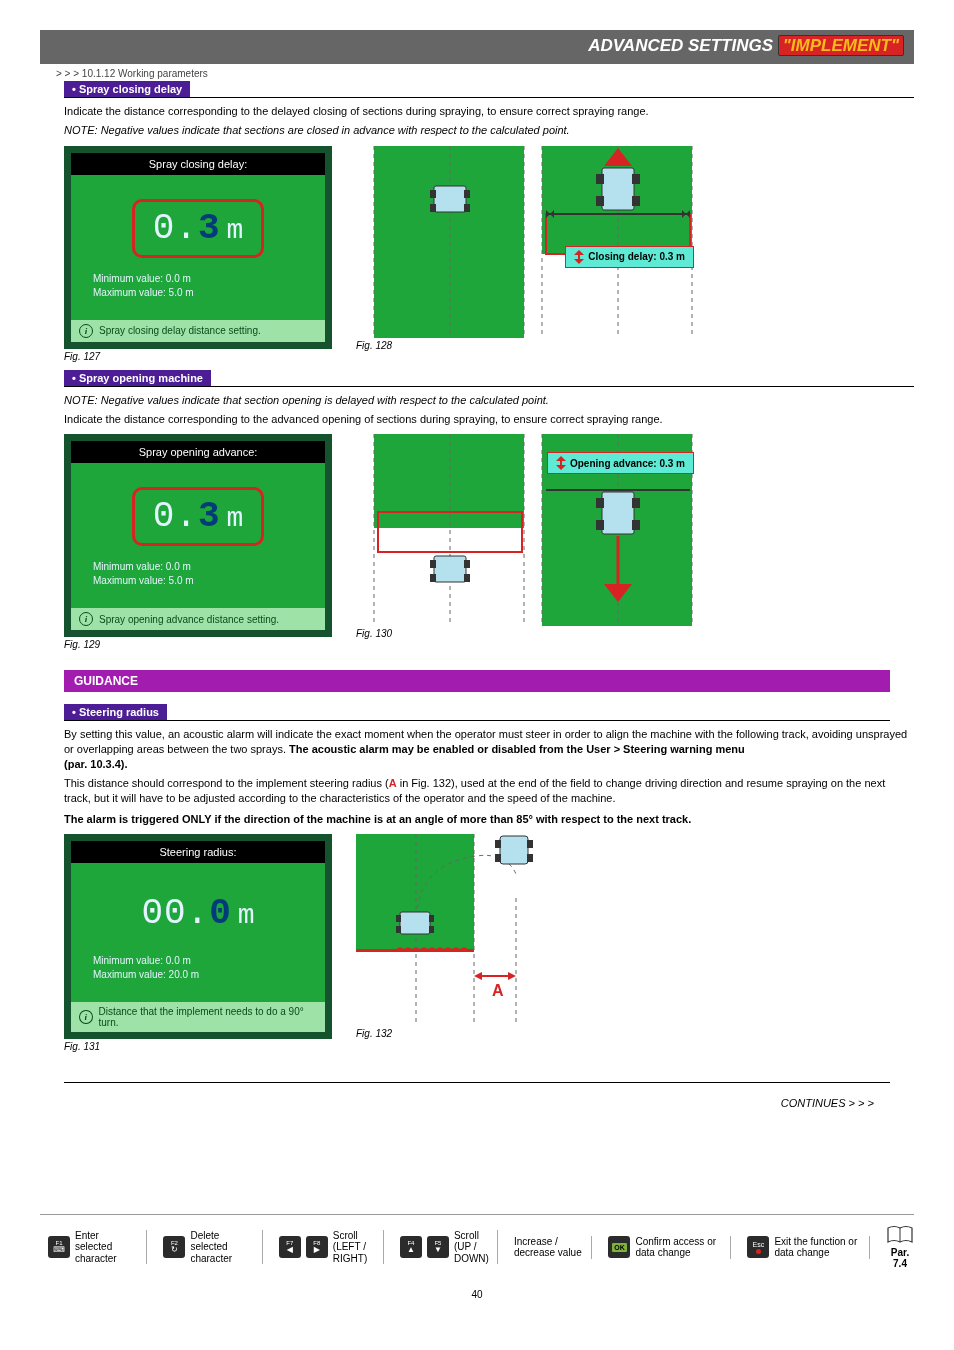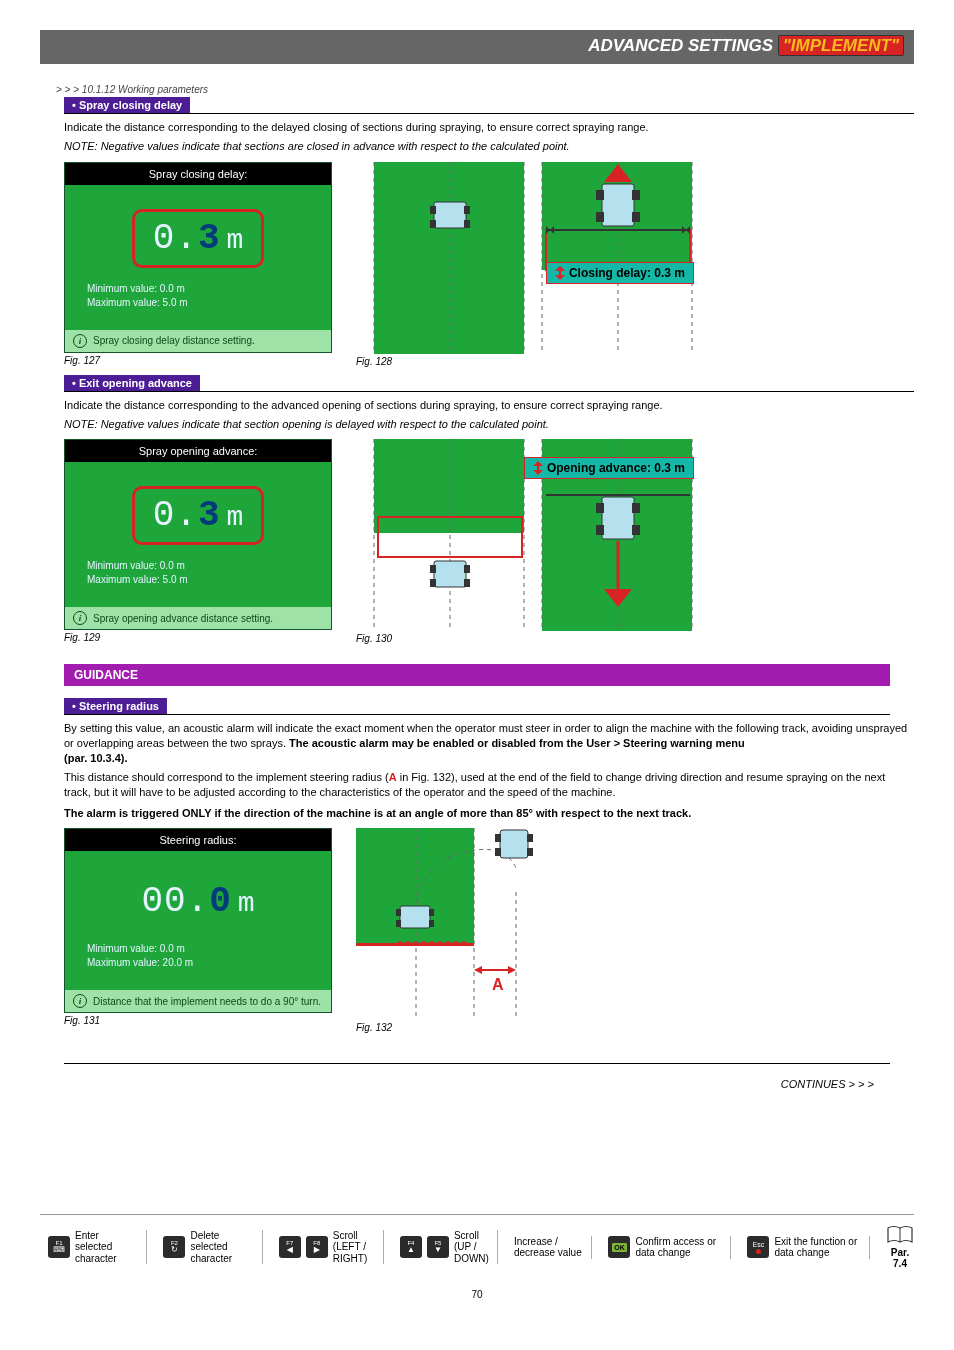--- a/index.html
+++ b/index.html
@@ -5,47 +5,47 @@
   * { margin: 0; padding: 0; box-sizing: border-box; }
   body { font-family: Arial, Helvetica, sans-serif; font-size: 11px; color: #000; background: #fff; width: 954px; margin: 0 auto; }
 
   .page { padding: 0; position: relative; min-height: 1350px; }
   .topbar { background: #666; height: 32px; margin: 30px 40px 0 40px; position: relative; }
   .topbar-title { position: absolute; right: 10px; top: 6px; color: #fff; font-size: 17px; font-weight: bold; font-style: italic; }
   .topbar-title .hl { color: #f7bb1b; background: #d72323; padding: 0 4px; border: 1px solid #333; border-radius: 2px; }
   .thinrule { height: 2px; background: #666; margin: 0 40px; }
 
   .content { padding: 0 40px; }
-  .breadcrumb { font-size: 10px; font-style: italic; color: #444; padding: 20px 0 2px 16px; }
+  .breadcrumb { font-size: 10px; color: #444; padding: 4px 0 2px 16px; }
   .bluetag { display: inline-block; background: #4c1d95; color: #fff; font-weight: bold; font-size: 11px; padding: 2px 8px; border-bottom: 1px solid #000; }
   .tag-row { border-bottom: 1px solid #000; margin-bottom: 6px; margin-left: 24px; }
   .tag-row .bluetag { border-bottom: none; }
   .bodytext { margin-left: 24px; font-size: 11px; line-height: 1.35; margin-bottom: 4px; }
   .note { font-style: italic; }
 
   .fig-row { display: flex; gap: 24px; margin: 8px 0 8px 24px; align-items: flex-start; }
   .fig-col { display: flex; flex-direction: column; }
   .fig-caption { font-style: italic; font-size: 10px; margin-top: 2px; }
 
   
-  .device { width: 268px; background: #000; border: 1px solid #14532d; }
+  .device { width: 268px; background: #000; border: 7px solid #14532d; }
   .dev-title { background: #000; color: #fff; text-align: center; font-size: 11px; padding: 5px 0; }
   .dev-body { background: #1fa63b; padding: 14px 10px 10px 10px; text-align: center; position: relative; }
   .value-box { display: inline-block; border: 3px solid #d72323; border-radius: 10px; padding: 6px 18px; margin: 10px 0 14px 0; }
   .value-box .num { font-size: 36px; color: #e4f4ff; font-family: 'Courier New', monospace; letter-spacing: 1px; }
   .value-box .num .hot { color: #003b7a; font-weight: bold; }
   .value-box .unit { font-size: 28px; color: #e4f4ff; font-family: 'Courier New', monospace; margin-left: 6px; }
   .minmax { font-size: 10px; color: #e4f4ff; text-align: left; padding: 0 12px 10px 12px; line-height: 1.4; }
   .dev-info { background: #9fe2a8; display: flex; align-items: center; gap: 6px; padding: 4px 8px; font-size: 10px; color: #0a4a1a; }
   .info-icon { width: 14px; height: 14px; border: 1.5px solid #0a4a1a; border-radius: 50%; display: inline-flex; align-items: center; justify-content: center; font-weight: bold; font-size: 9px; color: #0a4a1a; font-family: serif; font-style: italic; }
 
   
   .field { width: 340px; height: 192px; position: relative; }
   .field-svg { width: 100%; height: 100%; }
-  .field-badge { position: absolute; background: #14b8a6; border: 1px solid #d72323; padding: 3px 8px; font-size: 12px; font-weight: bold; display: flex; align-items: center; gap: 4px; }
+  .field-badge { position: absolute; background: #5eead4; border: 1px solid #d72323; padding: 3px 8px; font-size: 10px; font-weight: bold; display: flex; align-items: center; gap: 4px; }
 
   
   .section-hdr { background: #a21caf; color: #fff; font-weight: bold; font-size: 12px; padding: 4px 10px; margin: 20px 24px 4px 24px; }
   .section-underline { border-bottom: 1px solid #000; margin: 12px 24px 6px 24px; display:flex }
   .section-underline .bluetag{border:none}
 
   .divider { height: 1px; background: #000; margin: 6px 24px; }
   .continues { text-align: right; font-style: italic; font-size: 11px; margin: 14px 40px 0 24px; }
 
   
@@ -145,23 +145,23 @@
                 <polygon points="5,14 0,9 10,9" fill="#d72323"></polygon>
                 <line x1="5" y1="4" x2="5" y2="10" stroke="#d72323" stroke-width="2"></line>
               </svg>
             <span>Closing delay: 0.3 m</span>
           </div>
         </div>
         <div class="fig-caption">Fig. 128</div>
       </div>
     </div>
 
-    <div class="tag-row"><span class="bluetag">• Exit opening advance</span></div>
+    <div class="tag-row"><span class="bluetag">• Spray opening machine</span></div>
+    <p class="bodytext note">NOTE: Negative values indicate that section opening is delayed with respect to the calculated point.</p>
     <p class="bodytext">Indicate the distance corresponding to the advanced opening of sections during spraying, to ensure correct spraying range.</p>
-    <p class="bodytext note">NOTE: Negative values indicate that section opening is delayed with respect to the calculated point.</p>
 
     <div class="fig-row">
       <div class="fig-col">
         <div class="device">
           <div class="dev-title">Spray opening advance:</div>
           <div class="dev-body">
             <div class="value-box">
               <span class="num"><span>0.</span><span class="hot">3</span></span><span class="unit">m</span>
             </div>
             <div class="minmax">
@@ -351,15 +351,15 @@
       <div class="foot-cell" style="border:none">
         <div class="book-cell">
           <svg class="book-icon" viewBox="0 0 28 20">
             <path d="M2 3 Q8 0 14 3 Q20 0 26 3 L26 17 Q20 14 14 17 Q8 14 2 17 Z" fill="none" stroke="#333" stroke-width="1.2"></path>
             <line x1="14" y1="3" x2="14" y2="17" stroke="#333"></line>
           </svg>
           <div class="par-ref"><span>Par.</span><br><span>7.4</span></div>
         </div>
       </div>
     </div>
-    <div class="page-num">70</div>
+    <div class="page-num">40</div>
   </div>
 </div>
 
 </body></html>

